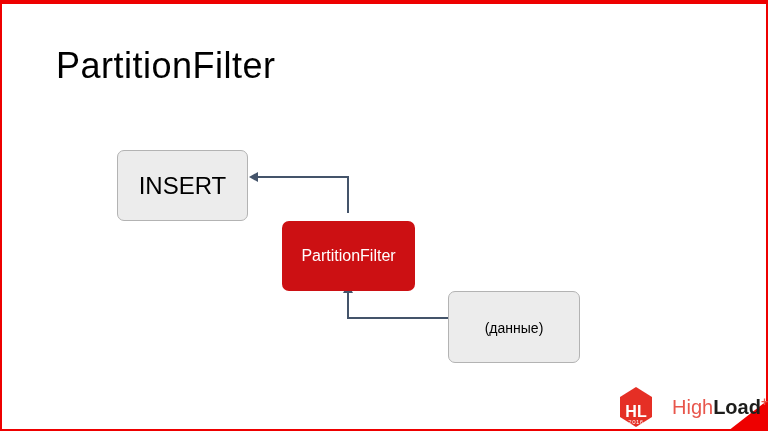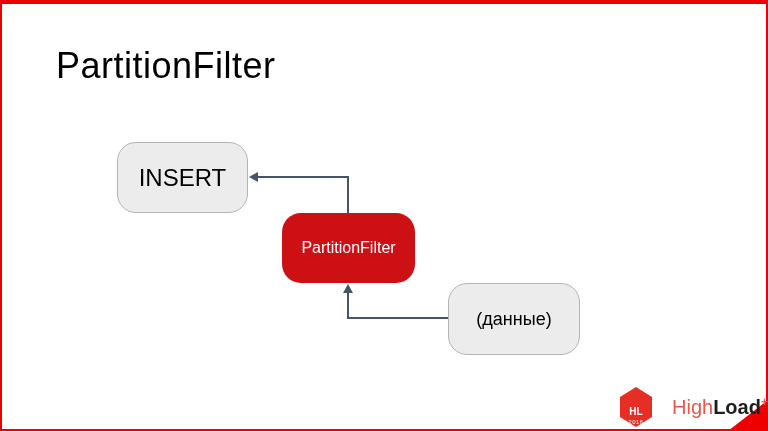--- a/index.html
+++ b/index.html
@@ -34,38 +34,39 @@
     font-weight:400;
     color:var(--text-black);
     letter-spacing:0.5px;
     white-space:nowrap;
   }
   
   .node{
     position:absolute;
     display:flex;flex-direction:column;
     align-items:center;justify-content:center;
-    border-radius:19px;
+    border-radius:7px;
     text-align:center;
+    margin-top:8px;
   }
   .node.gray{
     background:var(--node-gray-bg);
     border:1px solid var(--node-gray-border);
     color:var(--text-black);
     font-size:24px;
   }
   .node.red{
     background:var(--node-red);
     color:#ffffff;
     font-size:16px;
   }
   .node-insert{left:117px;top:142px;width:131px;height:71px;}
   .node-pf{left:282px;top:213px;width:133px;height:70px;}
   .node-subplan{left:448px;top:283px;width:132px;height:72px;}
-  .node-sublabel{font-size:18px;margin-top:1px;}
+  .node-sublabel{font-size:14px;margin-top:1px;}
   
   .seg{position:absolute;background:var(--connector);}
   .seg-a-v{left:347px;top:176px;width:2px;height:37px;}
   .seg-a-h{left:257px;top:176px;width:92px;height:2px;}
   .seg-b-h{left:347px;top:317px;width:101px;height:2px;}
   .seg-b-v{left:347px;top:291px;width:2px;height:28px;}
   .arrow{position:absolute;width:0;height:0;}
   .arrow-left{
     left:249px;top:172px;
     border-top:5px solid transparent;
@@ -86,21 +87,21 @@
     z-index:11;
   }
   .hex{
     width:32px;height:40px;
     background:var(--logo-hex);
     clip-path:polygon(50% 0,100% 25%,100% 75%,50% 100%,0 75%,0 25%);
     display:flex;flex-direction:column;
     align-items:center;justify-content:center;
     color:#ffffff;
   }
-  .hex-hl{font-size:10px;font-weight:bold;line-height:14px;margin-top:16px;}
+  .hex-hl{font-size:16px;font-weight:bold;line-height:14px;margin-top:16px;}
   .hex-year{font-size:6px;line-height:7px;letter-spacing:0.5px;}
   .logotext{
     margin-left:20px;
     font-size:20px;
     white-space:nowrap;
   }
   .logo-high{color:var(--logo-coral);font-weight:400;}
   .logo-load{color:var(--logo-dark);font-weight:bold;}
   .logo-plus{
     color:var(--logo-coral);

